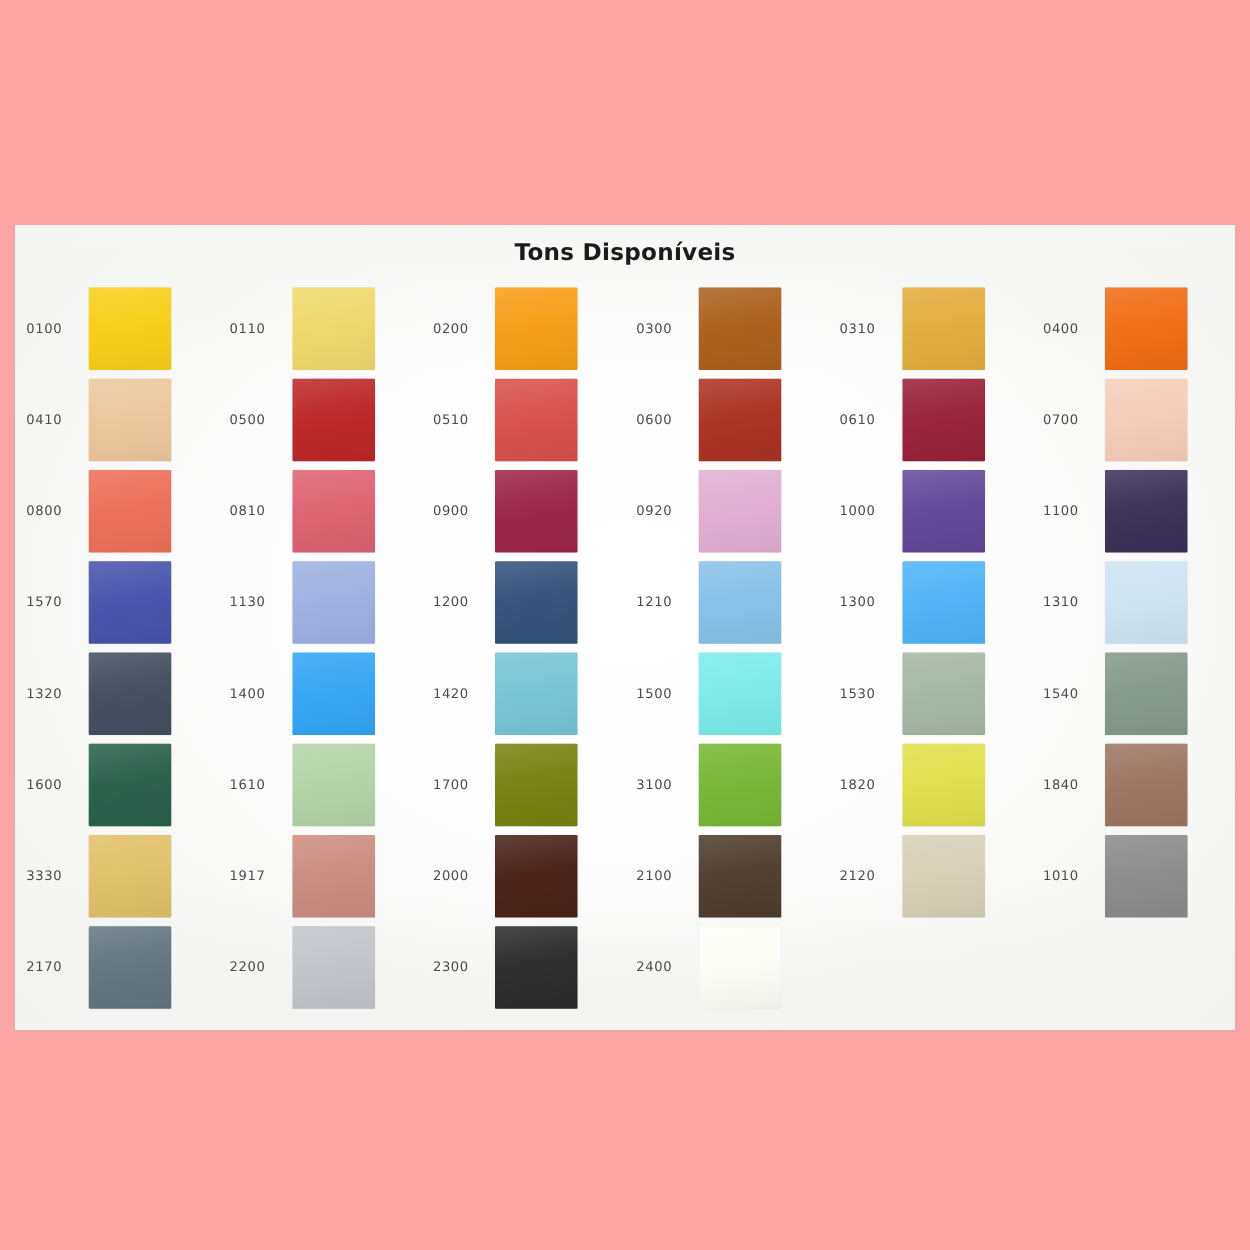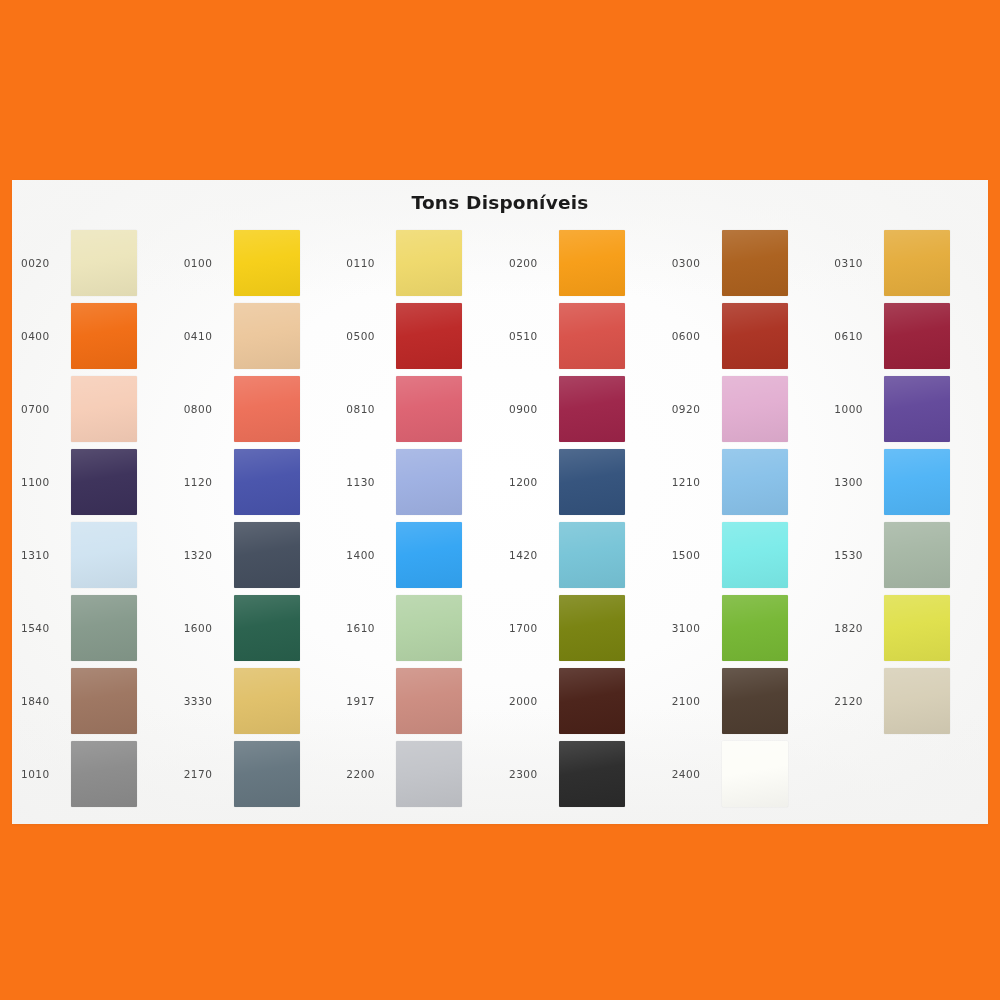--- a/index.html
+++ b/index.html
@@ -5,21 +5,21 @@
   * { box-sizing: border-box; }
   html, body {
     margin: 0; padding: 0;
     width: 1000px; height: 1000px;
     background: #ffffff;
     font-family: "Liberation Sans", sans-serif;
   }
   #root {
     position: relative;
     width: 1000px; height: 1000px;
-    background: #f97316;
+    background: #fca5a5;
     overflow: hidden;
   }
   #card {
     position: absolute;
     left: 12px; top: 180px;
     width: 976px; height: 644px;
     background:
       radial-gradient(ellipse 70% 80% at 50% 46%, #ffffff 0%, #fdfdfd 40%, #f7f7f6 72%, #f2f2f1 100%);
     box-shadow: 0 1px 3px rgba(0,0,0,0.05);
   }
@@ -78,24 +78,20 @@
   }
 </style>
 </head>
 <body>
 
 <div id="root">
   <div id="card">
     <div id="title">Tons Disponíveis</div>
     <div id="grid">
         <div class="cell">
-          <span class="code">0020</span>
-          <span class="swatch" style="background: rgb(236, 229, 187);"></span>
-        </div>
-        <div class="cell">
           <span class="code">0100</span>
           <span class="swatch" style="background: rgb(246, 207, 23);"></span>
         </div>
         <div class="cell">
           <span class="code">0110</span>
           <span class="swatch" style="background: rgb(239, 217, 107);"></span>
         </div>
         <div class="cell">
           <span class="code">0200</span>
           <span class="swatch" style="background: rgb(247, 157, 22);"></span>
@@ -154,21 +150,21 @@
         </div>
         <div class="cell">
           <span class="code">1000</span>
           <span class="swatch" style="background: rgb(98, 72, 154);"></span>
         </div>
         <div class="cell">
           <span class="code">1100</span>
           <span class="swatch" style="background: rgb(59, 48, 89);"></span>
         </div>
         <div class="cell">
-          <span class="code">1120</span>
+          <span class="code">1570</span>
           <span class="swatch" style="background: rgb(72, 83, 171);"></span>
         </div>
         <div class="cell">
           <span class="code">1130</span>
           <span class="swatch" style="background: rgb(158, 176, 226);"></span>
         </div>
         <div class="cell">
           <span class="code">1200</span>
           <span class="swatch" style="background: rgb(51, 82, 124);"></span>
         </div>

